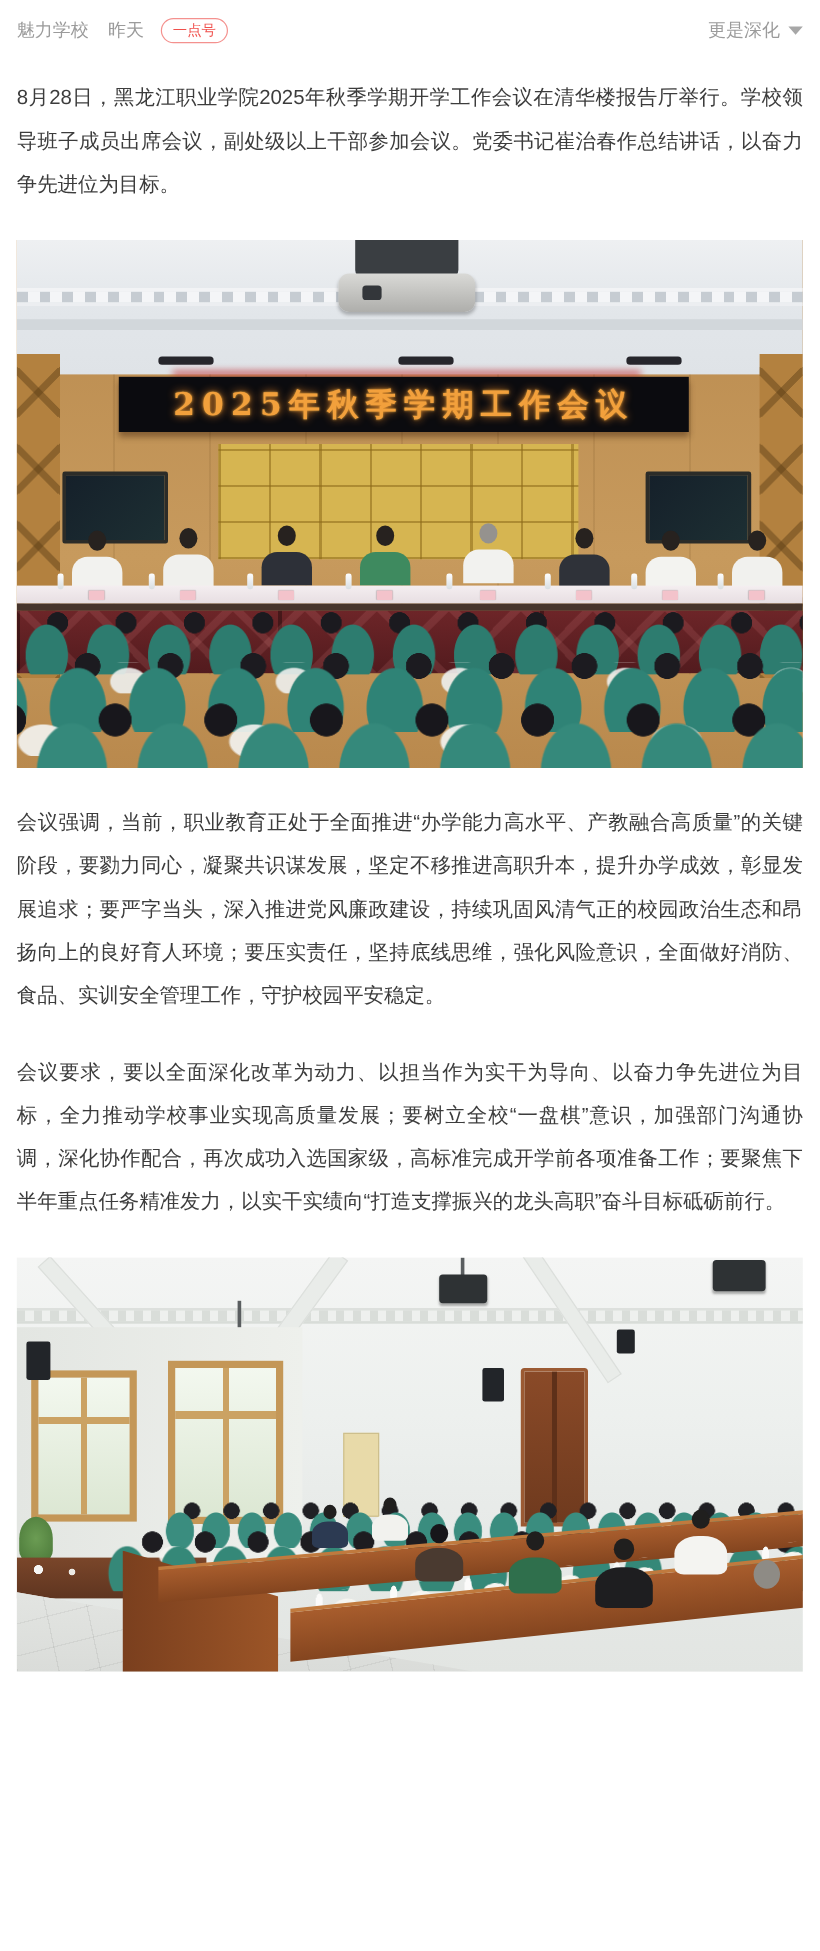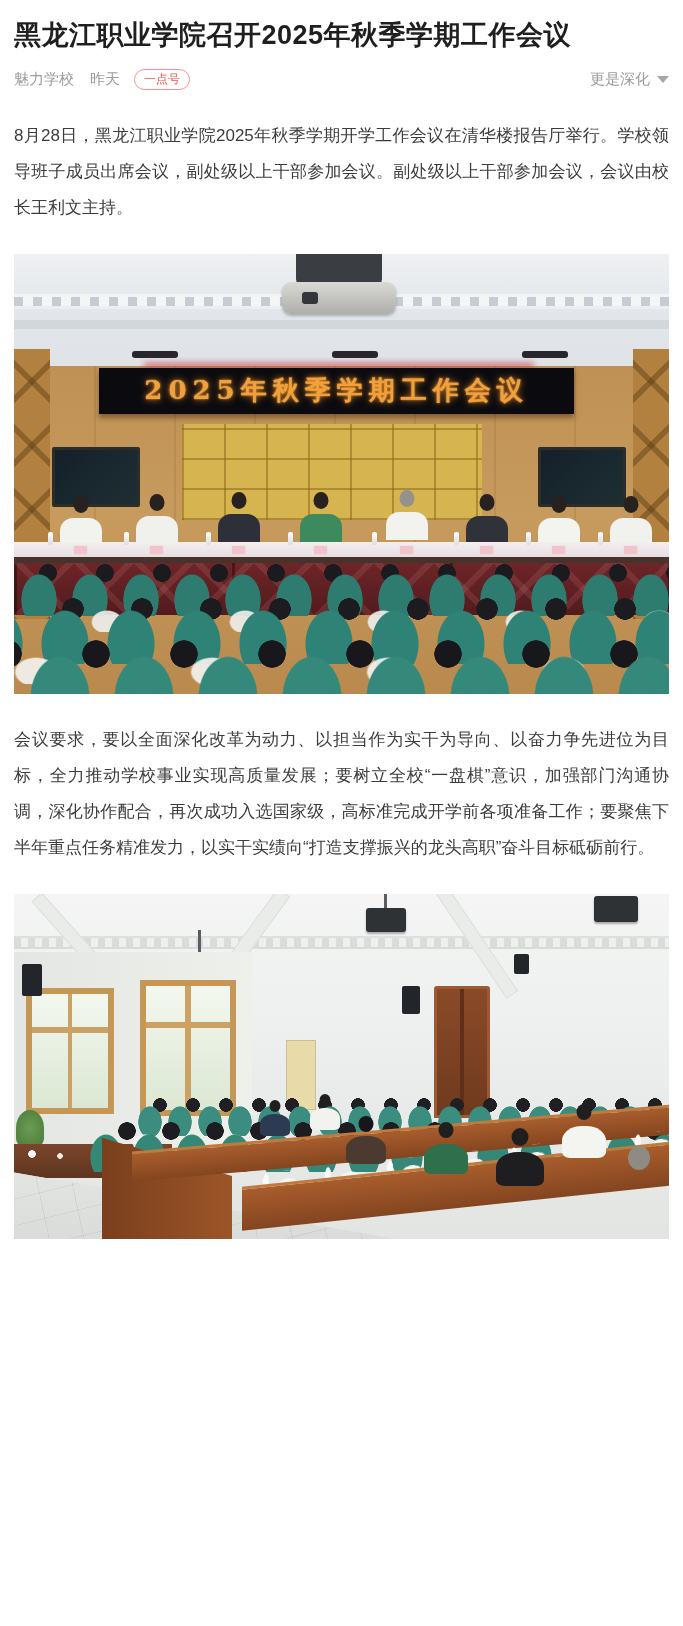--- a/index.html
+++ b/index.html
@@ -118,33 +118,32 @@
     background-image:radial-gradient(ellipse 3px 7px at 12px 8px,#fbfbfa 92%,transparent),radial-gradient(ellipse 9px 4px at 34px 12px,#f6f5f0 90%,transparent);
     background-size:62px 16px; }
   .att .hd { position:absolute; left:50%; transform:translateX(-50%); top:0; border-radius:50%; background:#201f1e; }
   .att .bd { position:absolute; bottom:0; left:0; right:0; border-radius:45% 45% 18% 18%; }
 </style>
 </head>
 <body>
 
 <div class="page">
 
-  <h1 class="title">黑龙江职业学院召开2025年秋季学期工作会议</h1>
 
   <div class="byline">
     <span class="src">魅力学校</span>
     <span class="time">昨天</span>
     <span class="badge">一点号</span>
     <span class="share">
       <span>更是深化</span>
       <span class="tri-down"></span>
     </span>
   </div>
 
-  <p class="para">8月28日，黑龙江职业学院2025年秋季学期开学工作会议在清华楼报告厅举行。学校领导班子成员出席会议，副处级以上干部参加会议。副处级以上干部参加会议，会议由校长王利文主持。</p>
+  <p class="para">8月28日，黑龙江职业学院2025年秋季学期开学工作会议在清华楼报告厅举行。学校领导班子成员出席会议，副处级以上干部参加会议。党委书记崔治春作总结讲话，以奋力争先进位为目标。</p>
 
   <figure class="photo1">
     <div class="ph p1-ceiling"></div>
     <div class="ph p1-molding"></div>
     <div class="ph p1-beam"></div>
     <div class="ph p1-proj-mount"></div>
     <div class="ph p1-proj-body"></div>
     <div class="ph p1-proj-lens"></div>
     <div class="ph p1-vent" style="left:118px"></div>
     <div class="ph p1-vent" style="left:318px"></div>
@@ -216,20 +215,21 @@
     <div class="ph chairrow p1-heads1"></div>
     <div class="ph chairrow p1-row1"></div>
     <div class="ph chairrow p1-heads2"></div>
     <div class="ph chairrow p1-shirts2"></div>
     <div class="ph chairrow p1-row2"></div>
     <div class="ph chairrow p1-heads3"></div>
     <div class="ph chairrow p1-shirts3"></div>
     <div class="ph chairrow p1-row3"></div>
   </figure>
 
+  <p class="para">会议强调，当前，职业教育正处于全面推进“办学能力高水平、产教融合高质量”的关键阶段，要勠力同心，凝聚共识谋发展，坚定不移推进高职升本，提升办学成效，彰显发展追求；要严字当头，深入推进党风廉政建设，持续巩固风清气正的校园政治生态和昂扬向上的良好育人环境；要压实责任，坚持底线思维，强化风险意识，全面做好消防、食品、实训安全管理工作，守护校园平安稳定。</p>
   <p class="para">会议要求，要以全面深化改革为动力、以担当作为实干为导向、以奋力争先进位为目标，全力推动学校事业实现高质量发展；要树立全校“一盘棋”意识，加强部门沟通协调，深化协作配合，再次成功入选国家级，高标准完成开学前各项准备工作；要聚焦下半年重点任务精准发力，以实干实绩向“打造支撑振兴的龙头高职”奋斗目标砥砺前行。</p>
 
   <figure class="photo2">
     <div class="ph p2-beam-h"></div>
     <div class="ph p2-beam p2-bd1"></div>
     <div class="ph p2-beam p2-bd2"></div>
     <div class="ph p2-beam p2-bd3"></div>
     <div class="ph p2-pole" style="left:370px;top:0;height:16px"></div>
     <div class="ph p2-proj" style="left:352px;top:14px;width:40px;height:24px"></div>
     <div class="ph p2-proj" style="left:580px;top:2px;width:44px;height:26px"></div>

